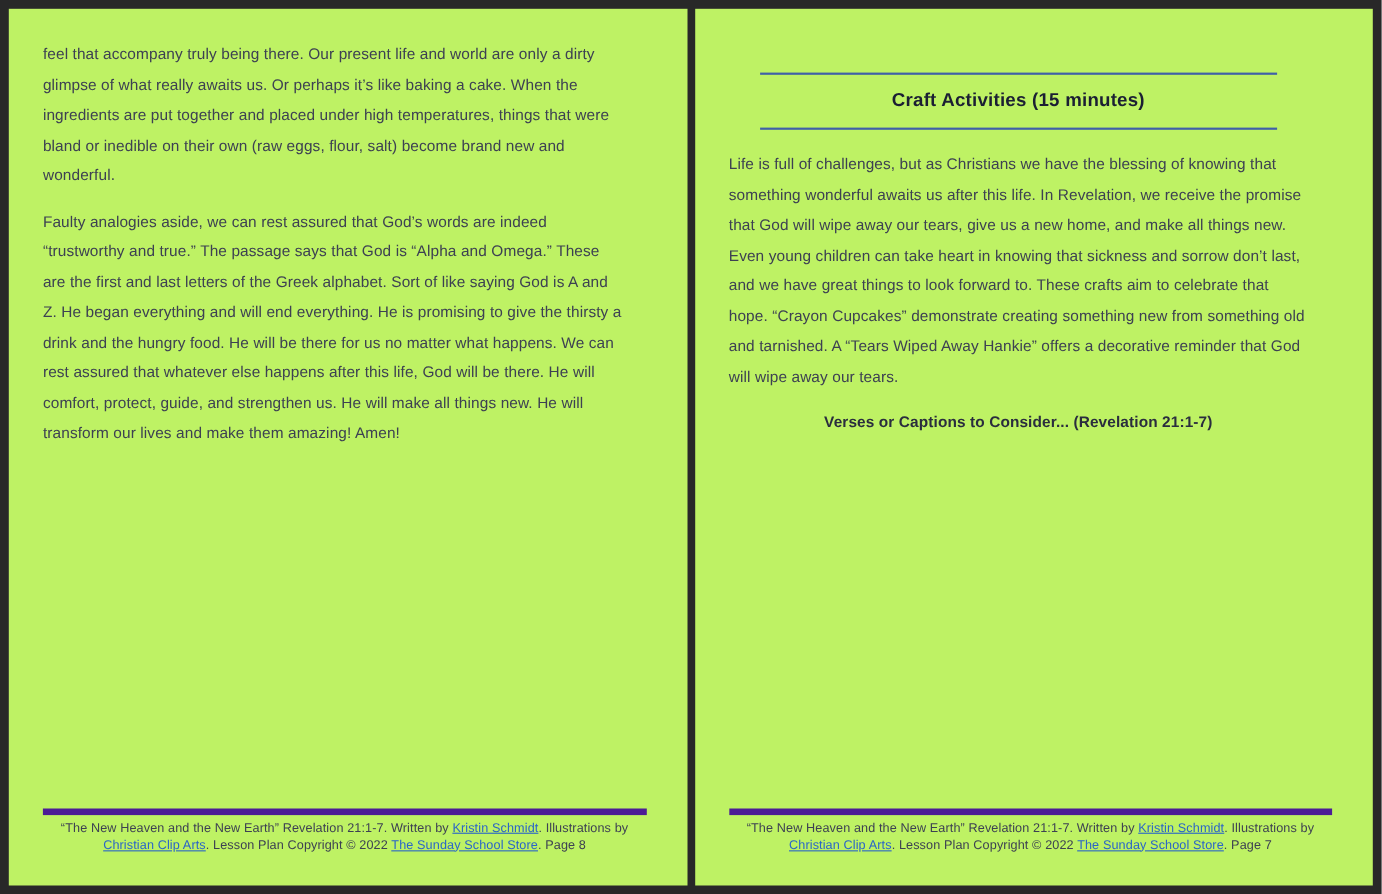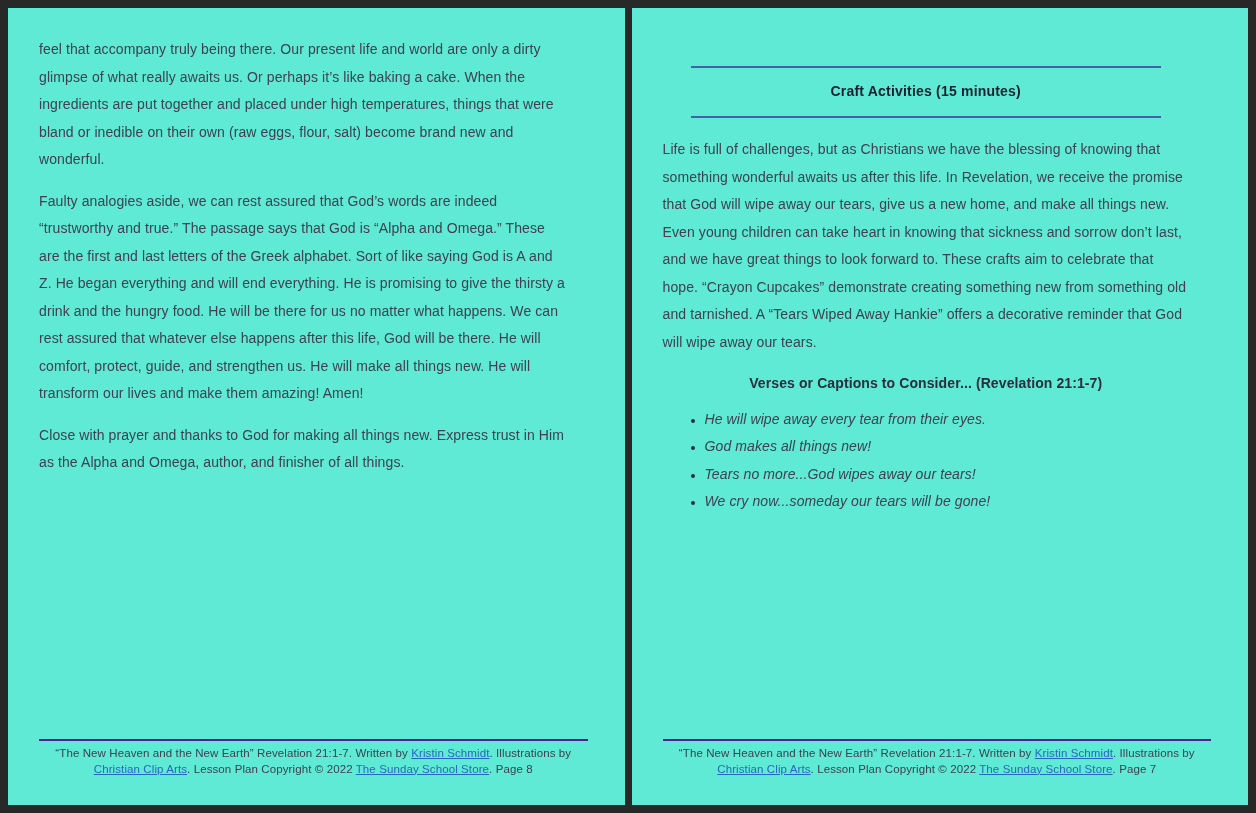--- a/index.html
+++ b/index.html
@@ -10,21 +10,21 @@
     width: 1256px;
     height: 813px;
     background: #282828;
     padding: 8px;
     display: flex;
     gap: 7px;
     font-family: "Liberation Sans", sans-serif;
   }
 
   .page {
-    background: #5eead4;
+    background: #bef264;
     flex: 1 1 0;
     position: relative;
     overflow: hidden;
     padding: 28px 59px 0 31px;
   }
 
   .body-text, .page p.body-para {
     font-size: 14px;
     line-height: 27.5px;
     color: #3d4152;
@@ -37,21 +37,21 @@
   .heading-block {
     width: 470px;
     margin: 30px auto 18px auto;
     border-top: 2px solid #4060a8;
     border-bottom: 2px solid #4060a8;
     padding: 10px 0 12px 0;
     text-align: center;
   }
   .heading-block h1 {
     margin: 0;
-    font-size: 14px;
+    font-size: 17px;
     line-height: 26px;
     font-weight: bold;
     color: #1b1f33;
     letter-spacing: 0.2px;
   }
 
   .subheading {
     margin: 0 0 8px 0;
     font-size: 14px;
     line-height: 27.5px;
@@ -74,21 +74,21 @@
     letter-spacing: 0.1px;
   }
   ul.verse-list li::marker { color: #2a2d3e; font-size: 12px; }
 
   
   .page-footer {
     position: absolute;
     left: 31px;
     right: 37px;
     bottom: 28px;
-    border-top: 2px solid #4c1d95;
+    border-top: 6px solid #4c1d95;
     padding-top: 5px;
     text-align: center;
     font-size: 11.5px;
     line-height: 15.5px;
     color: #3d4152;
     letter-spacing: 0.1px;
   }
   .page-footer a {
     color: #2a65c8;
     text-decoration: underline;
@@ -97,38 +97,31 @@
 </style>
 </head>
 <body>
 
 <div class="doc-spread">
 
   <div class="page">
     <div class="body-text">
       <p class="body-para">feel that accompany truly being there. Our present life and world are only a dirty glimpse of what really awaits us. Or perhaps it’s like baking a cake. When the ingredients are put together and placed under high temperatures, things that were bland or inedible on their own (raw eggs, flour, salt) become brand new and wonderful.</p>
       <p class="body-para">Faulty analogies aside, we can rest assured that God’s words are indeed “trustworthy and true.” The passage says that God is “Alpha and Omega.” These are the first and last letters of the Greek alphabet. Sort of like saying God is A and Z. He began everything and will end everything. He is promising to give the thirsty a drink and the hungry food. He will be there for us no matter what happens. We can rest assured that whatever else happens after this life, God will be there. He will comfort, protect, guide, and strengthen us. He will make all things new. He will transform our lives and make them amazing! Amen!</p>
-      <p class="body-para">Close with prayer and thanks to God for making all things new. Express trust in Him as the Alpha and Omega, author, and finisher of all things.</p>
     </div>
 
     <div class="page-footer"><span>“The New Heaven and the New Earth” Revelation 21:1-7. Written by </span><a>Kristin Schmidt</a><span>. Illustrations by </span><a>Christian Clip Arts</a><span>. Lesson Plan Copyright © 2022 </span><a>The Sunday School Store</a><span>. Page 8</span></div>
   </div>
 
   <div class="page">
     <div class="heading-block">
       <h1>Craft Activities (15 minutes)</h1>
     </div>
 
     <p class="body-para">Life is full of challenges, but as Christians we have the blessing of knowing that something wonderful awaits us after this life. In Revelation, we receive the promise that God will wipe away our tears, give us a new home, and make all things new. Even young children can take heart in knowing that sickness and sorrow don’t last, and we have great things to look forward to. These crafts aim to celebrate that hope. “Crayon Cupcakes” demonstrate creating something new from something old and tarnished. A “Tears Wiped Away Hankie” offers a decorative reminder that God will wipe away our tears.</p>
 
     <p class="subheading">Verses or Captions to Consider... (Revelation 21:1-7)</p>
 
-    <ul class="verse-list">
-      <li>He will wipe away every tear from their eyes.</li>
-      <li>God makes all things new!</li>
-      <li>Tears no more...God wipes away our tears!</li>
-      <li>We cry now...someday our tears will be gone!</li>
-    </ul>
 
     <div class="page-footer"><span>“The New Heaven and the New Earth” Revelation 21:1-7. Written by </span><a>Kristin Schmidt</a><span>. Illustrations by </span><a>Christian Clip Arts</a><span>. Lesson Plan Copyright © 2022 </span><a>The Sunday School Store</a><span>. Page 7</span></div>
   </div>
 
 </div>
 
 </body></html>

